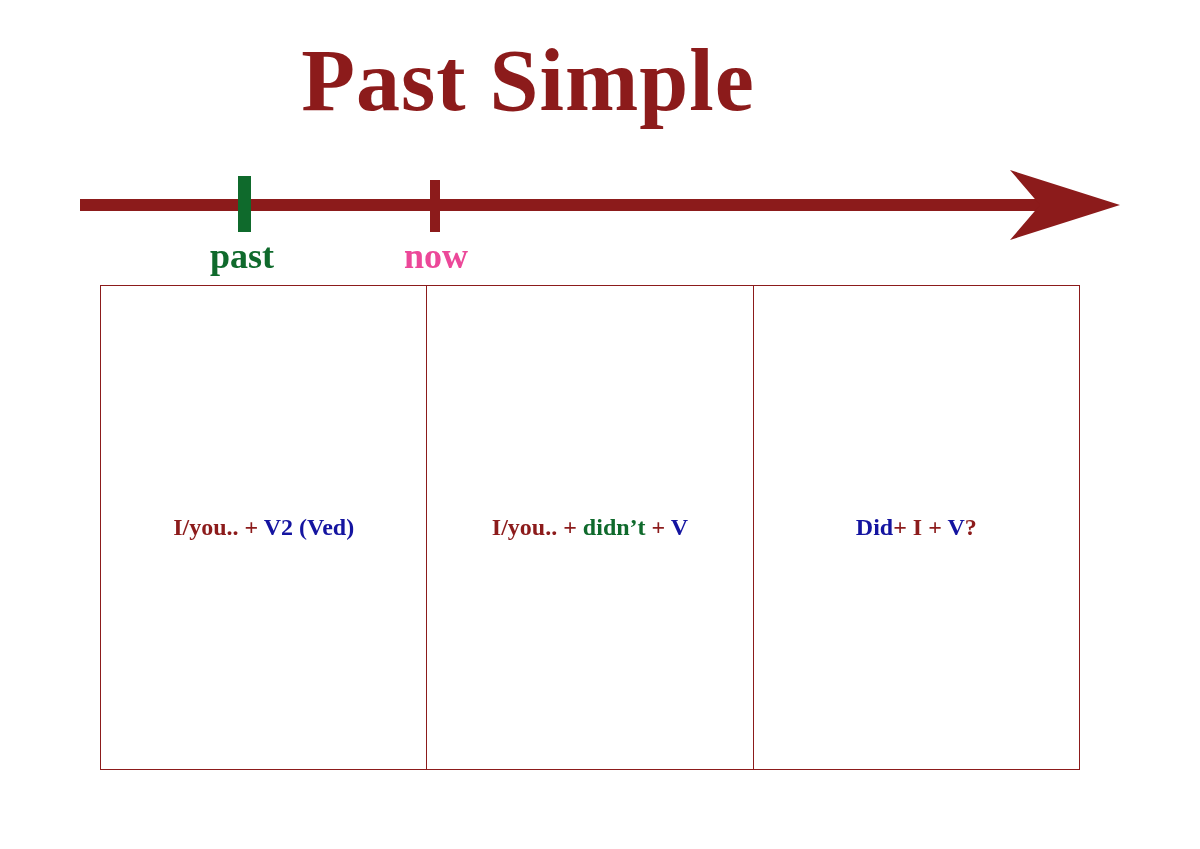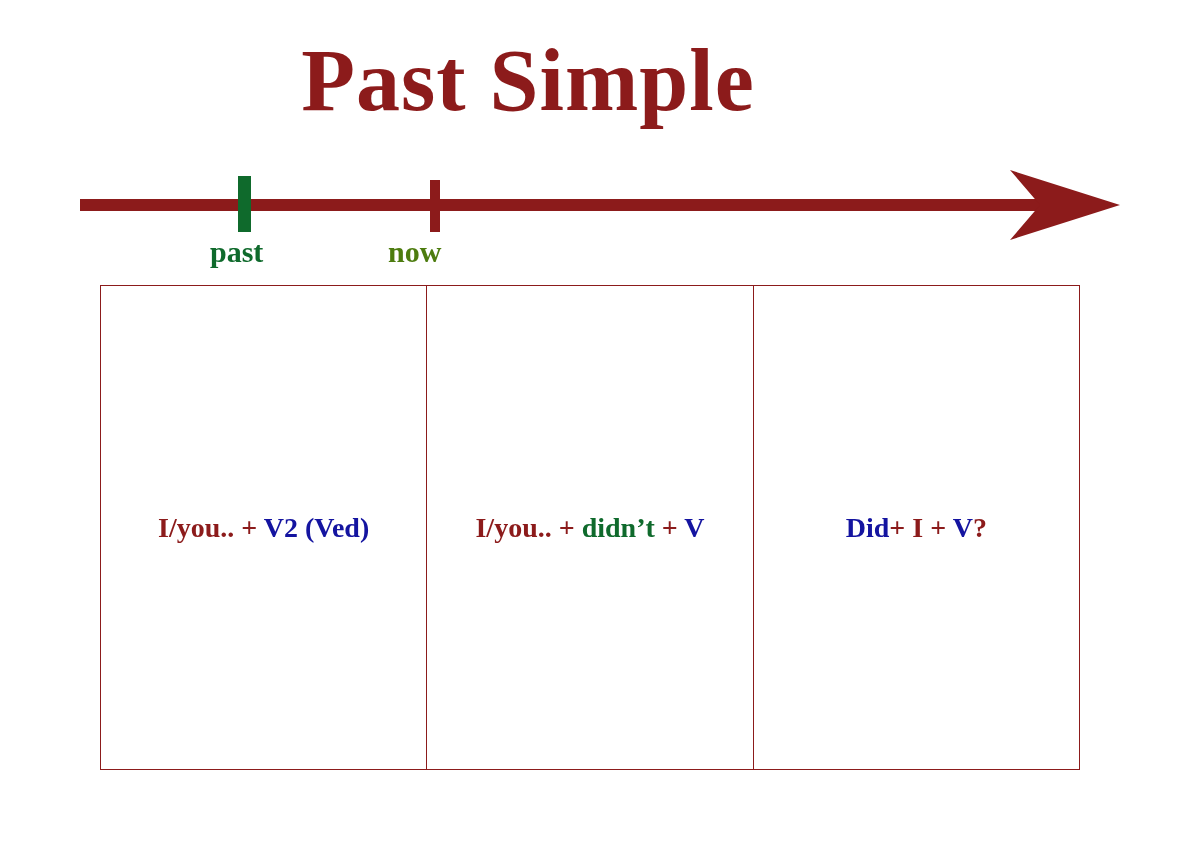--- a/index.html
+++ b/index.html
@@ -29,48 +29,48 @@
   .timeline-svg {
     position: absolute;
     left: 80px;
     top: 160px;
     width: 1040px;
     height: 90px;
   }
   .label-past, .label-now {
     position: absolute;
     top: 235px;
-    font-size: 30px;
+    font-size: 36px;
   }
   .label-past {
     left: 210px;
     color: #0f6a2c;
   }
   .label-now {
-    left: 388px;
-    color: #4d7c0f;
+    left: 404px;
+    color: #ec4899;
   }
   .table-frame {
     position: absolute;
     left: 100px;
     top: 285px;
     width: 980px;
     height: 485px;
     border: 1.5px solid #8c1b1b;
     display: flex;
     box-sizing: border-box;
   }
   .col {
     flex: 1 1 0;
     display: flex;
     flex-direction: column;
     align-items: center;
     justify-content: center;
     text-align: center;
-    font-size: 28px;
+    font-size: 24px;
     padding: 0 14px;
     box-sizing: border-box;
   }
   .col + .col {
     border-left: 1.5px solid #8c1b1b;
   }
   .frag { white-space: nowrap; }
 </style>
 </head>
 <body>

